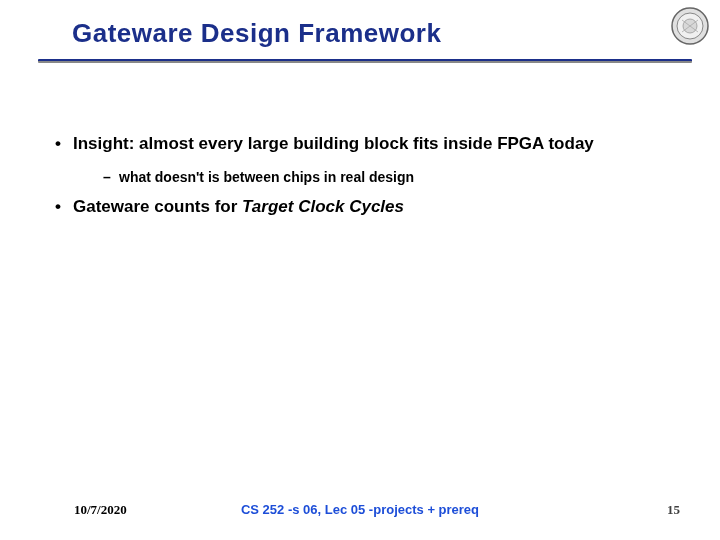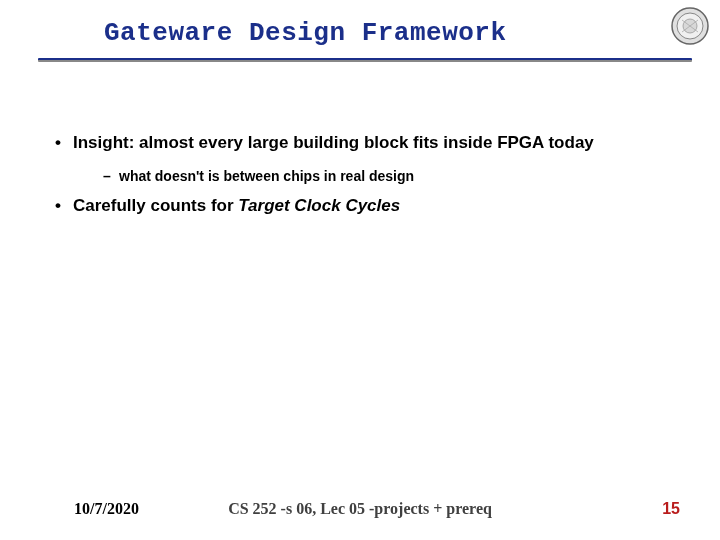--- a/index.html
+++ b/index.html
@@ -6,22 +6,21 @@
   body {
     width: 720px;
     height: 540px;
     font-family: Arial, Helvetica, sans-serif;
     background: #fff;
     position: relative;
     overflow: hidden;
   }
   .header {
     position: relative;
-    padding: 18px 40px 0 104px;
-    font-family: Liberation Mono, monospace;
+    padding: 18px 40px 0 72px;
   }
   .title {
     color: #1b2f8a;
     font-size: 26px;
     font-weight: bold;
     letter-spacing: 0.5px;
   }
   .logo {
     position: absolute;
     right: 10px;
@@ -78,35 +77,35 @@
   }
   .ital { font-style: italic; }
   .footer {
     position: absolute;
     bottom: 22px;
     left: 0;
     width: 100%;
     padding: 0 40px 0 74px;
     display: flex;
     align-items: baseline;
-    font-size: 16px;
+    font-size: 13px;
     font-weight: bold;
     justify-content: center;
   }
   .footer-date { color: #000; font-family: "Times New Roman", serif; }
   .footer-center {
-    color: #404040;
+    color: #1d4ed8;
     position: absolute;
     left: 50%;
     transform: translateX(-50%);
-    font-family: Liberation Serif, serif;
+    font-family: Liberation Sans, sans-serif;
   }
   .footer-page {
-    color: #b91c1c;
-    font-family: Liberation Sans, sans-serif;
+    color: #404040;
+    font-family: Liberation Serif, serif;
     margin-left: auto;
   }
 </style>
 </head>
 <body>
 
 <div class="header">
   <div class="title">Gateware Design Framework</div>
   <div class="logo">
     <svg viewBox="0 0 40 40">
@@ -123,21 +122,21 @@
   <ul class="top">
     <li>
       <span>Insight: almost every large building block fits inside FPGA today</span>
       <ul class="sub">
         <li>
           <span>what doesn't is between chips in real design</span>
         </li>
       </ul>
     </li>
     <li>
-      <span>Carefully counts for </span><span class="ital">Target Clock Cycles</span>
+      <span>Gateware counts for </span><span class="ital">Target Clock Cycles</span>
     </li>
   </ul>
 </div>
 
 <div class="footer">
   <span class="footer-date">10/7/2020</span>
   <span class="footer-center">CS 252 -s 06, Lec 05 -projects + prereq</span>
   <span class="footer-page">15</span>
 </div>
 

